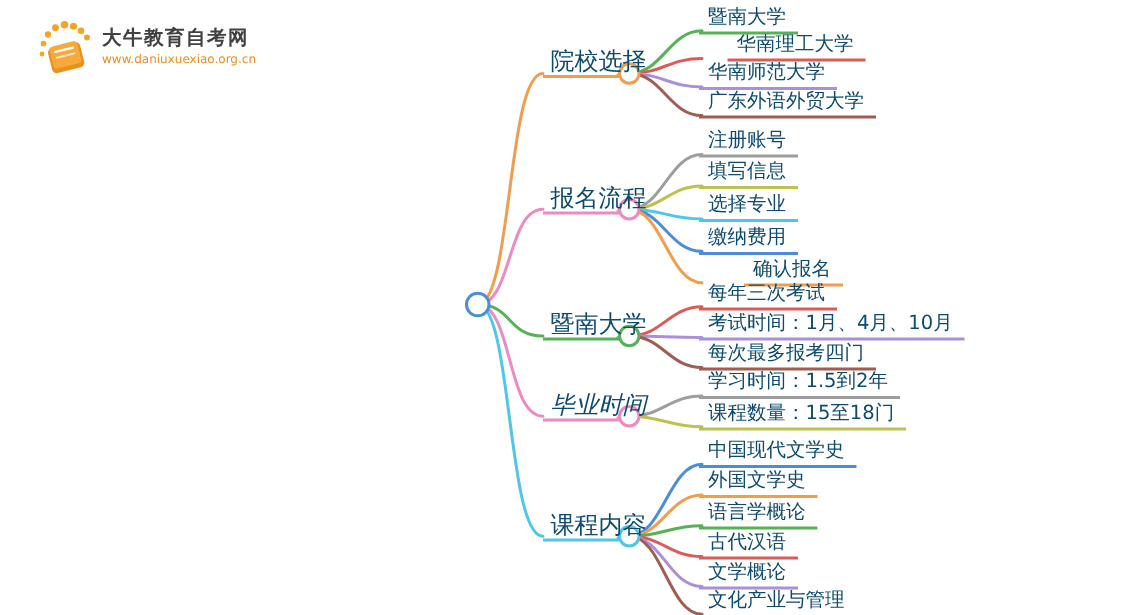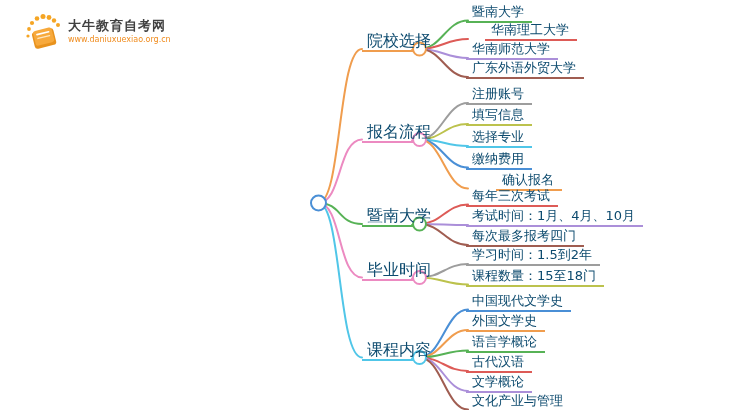--- a/index.html
+++ b/index.html
@@ -105,21 +105,21 @@
       <div class="node branch-label" style="top: 123.5px; border-bottom-color: rgb(236, 138, 193);">报名流程</div>
       <div class="node child-label" style="top: 86px; border-bottom-color: rgb(157, 157, 157);">注册账号</div>
       <div class="node child-label" style="top: 107px; border-bottom-color: rgb(188, 194, 77);">填写信息</div>
       <div class="node child-label" style="top: 129px; border-bottom-color: rgb(80, 198, 232);">选择专业</div>
       <div class="node child-label" style="top: 150.5px; border-bottom-color: rgb(74, 143, 214);">缴纳费用</div>
       <div class="node child-label" style="top: 171.5px; border-bottom-color: rgb(240, 157, 78); margin-left: 30px;">确认报名</div>
       <div class="node branch-label" style="top: 208px; border-bottom-color: rgb(87, 178, 86);">暨南大学</div>
       <div class="node child-label" style="top: 187.5px; border-bottom-color: rgb(221, 91, 87);">每年三次考试</div>
       <div class="node child-label" style="top: 208px; border-bottom-color: rgb(171, 143, 217);">考试时间：1月、4月、10月</div>
       <div class="node child-label" style="top: 228px; border-bottom-color: rgb(160, 93, 81);">每次最多报考四门</div>
-      <div class="node branch-label" style="top: 261.5px; border-bottom-color: rgb(236, 138, 193);">毕业时间</div>
+      <div class="node branch-label" style="top: 261.5px; border-bottom-color: rgb(236, 138, 193); font-style: italic;">毕业时间</div>
       <div class="node child-label" style="top: 247px; border-bottom-color: rgb(157, 157, 157);">学习时间：1.5到2年</div>
       <div class="node child-label" style="top: 267.5px; border-bottom-color: rgb(188, 194, 77);">课程数量：15至18门</div>
       <div class="node branch-label" style="top: 341.5px; border-bottom-color: rgb(80, 198, 232); text-align: center;">课程内容</div>
       <div class="node child-label" style="top: 292.5px; border-bottom-color: rgb(74, 143, 214);">中国现代文学史</div>
       <div class="node child-label" style="top: 313px; border-bottom-color: rgb(240, 157, 78);">外国文学史</div>
       <div class="node child-label" style="top: 333.5px; border-bottom-color: rgb(87, 178, 86); text-align: center;">语言学概论</div>
       <div class="node child-label" style="top: 354px; border-bottom-color: rgb(221, 91, 87);">古代汉语</div>
       <div class="node child-label" style="top: 374px; border-bottom-color: rgb(171, 143, 217);">文学概论</div>
       <div class="node child-label" style="top: 392.5px; border-bottom-color: rgb(160, 93, 81);">文化产业与管理</div>
     </div>

